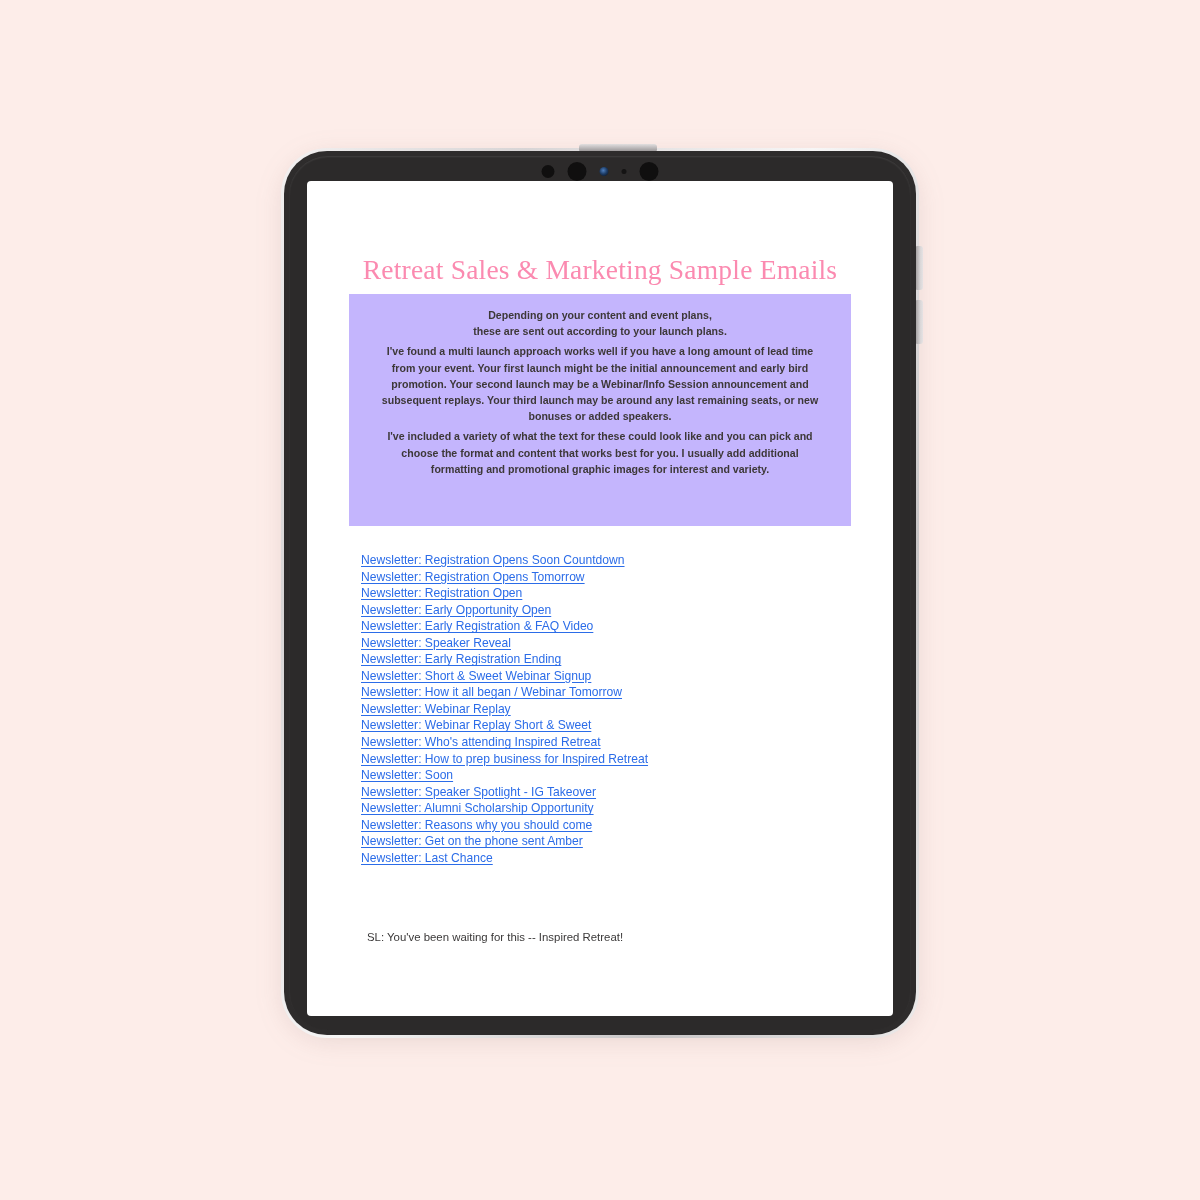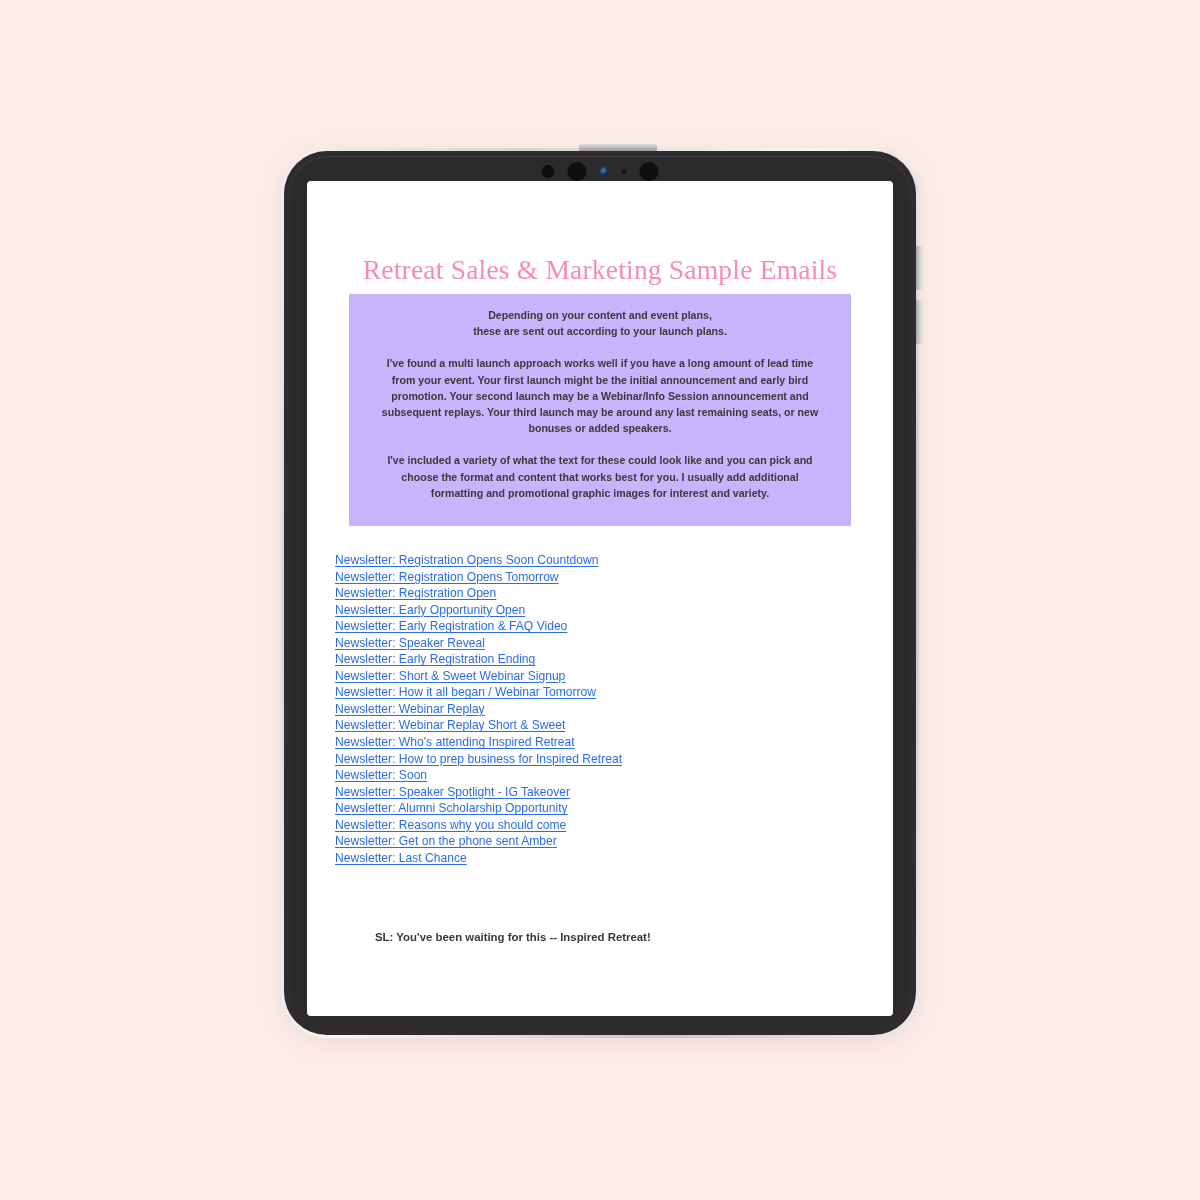--- a/index.html
+++ b/index.html
@@ -163,25 +163,25 @@
     padding: 13px 28px 0 28px;
   }
 
   .intro-para {
     text-align: center;
     color: #3d3838;
     font-size: 10.6px;
     font-weight: bold;
     line-height: 16.2px;
   }
-  .intro-para + .intro-para { margin-top: 16px; }
+  .intro-para + .intro-para { margin-top: 4px; }
 
   #link-list {
     position: absolute;
-    left: 28px;
+    left: 54px;
     top: 371px;
     width: 500px;
     text-align: center;
   }
   .doc-link {
     display: block;
     color: #2b6ce8;
     font-size: 12.1px;
     line-height: 16.55px;
     text-decoration: underline;
@@ -213,22 +213,21 @@
     color: #3a3838;
     font-size: 11.4px;
     line-height: 16.6px;
     white-space: nowrap;
   }
   .bookmark-sub {
     color: #3a3838;
     font-size: 11.4px;
     line-height: 16.6px;
     white-space: nowrap;
-    margin-left: 28px;
-    font-weight: bold;
+    margin-left: 20px;
   }
 </style>
 </head>
 <body>
 
 <div id="tablet-device">
   <div class="device-shadow"></div>
   <div class="device-metal"></div>
   <div class="device-bezel">
     <div class="device-bezel-inner"></div>

